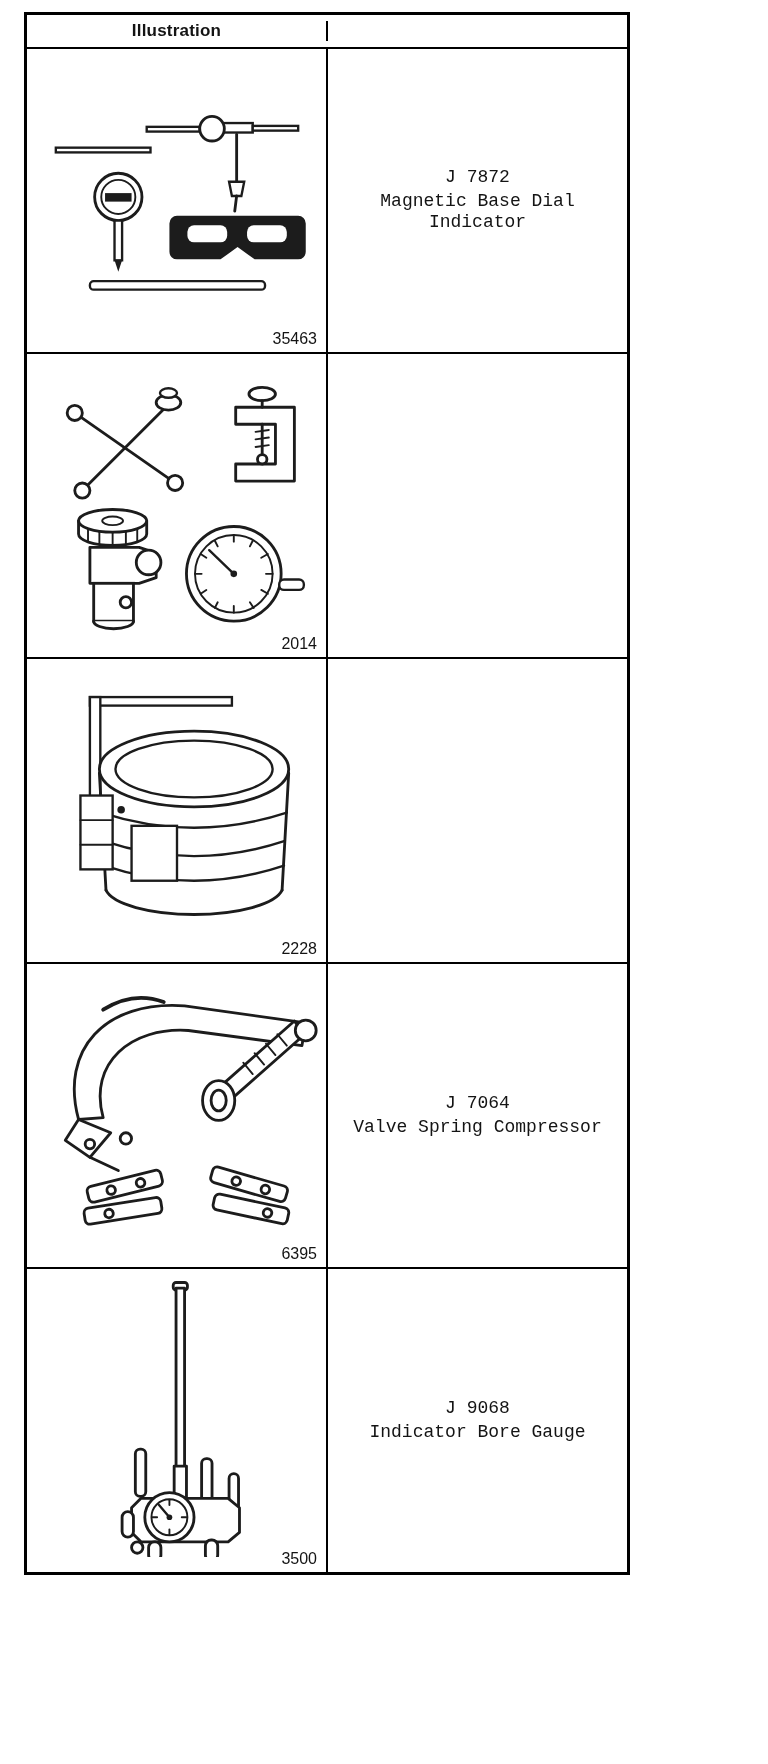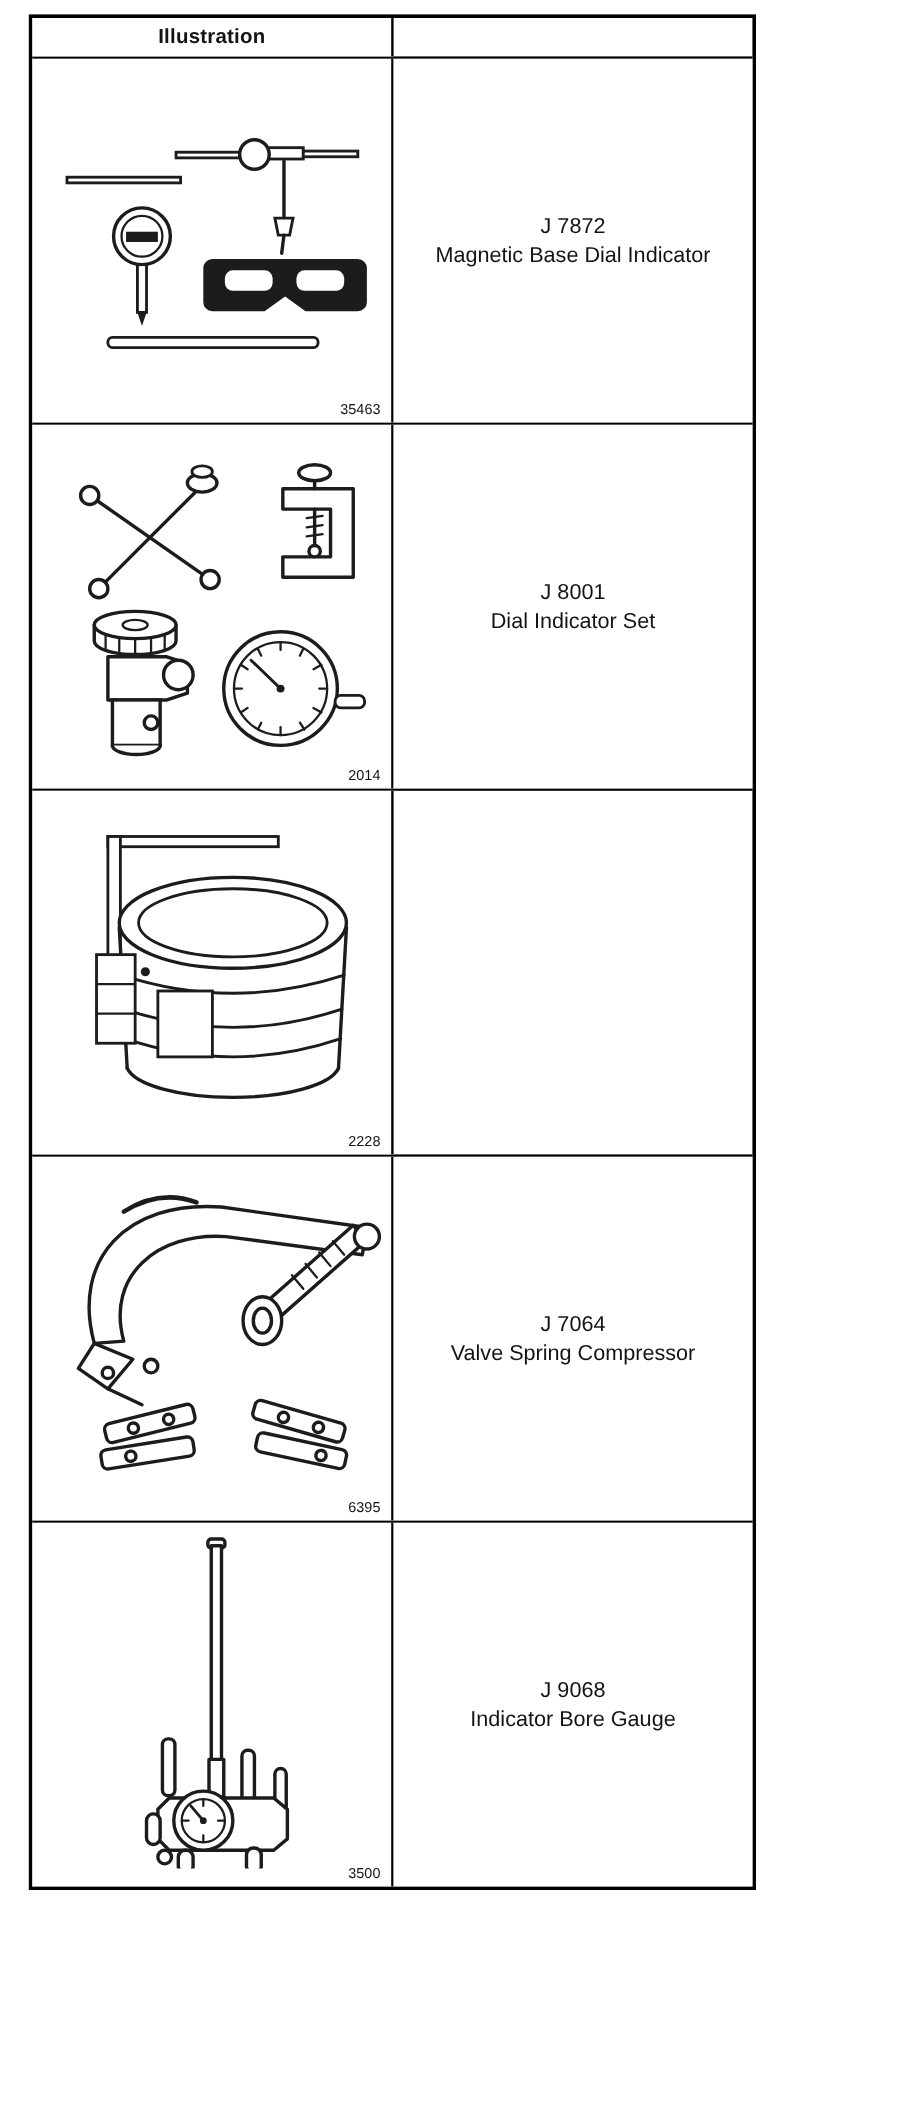--- a/index.html
+++ b/index.html
@@ -7,35 +7,35 @@
   body {
     width: 768px;
     height: 1764px;
     background: #ffffff;
     font-family: "Liberation Sans", sans-serif;
     color: #141414;
   }
   .page { padding: 12px 0 0 24px; }
   .tool-table { width: 606px; border: 3px solid #000; background: #fff; }
   .trow { display: flex; border-top: 2px solid #000; }
-  .trow.header-row { border-top: none; height: 32px; }
+  .trow.header-row { border-top: none; height: 32px; align-items: center; }
   .cell { position: relative; background: #fff; }
   .cell.illus { width: 301px; border-right: 2px solid #000; }
   .cell.desc { width: 299px; }
   .header-row .cell {
     display: flex; align-items: center; justify-content: center;
     font-weight: bold; font-size: 17px; letter-spacing: 0.2px;
   }
   .body-row { height: 305px; }
   .desc-inner {
     height: 100%; display: flex; flex-direction: column;
     align-items: center; justify-content: center; gap: 2px;
-    font-size: 18px; text-align: center; padding: 0 6px; line-height: 1.2;
+    font-size: 18px; text-align: center; padding: 0 6px; line-height: 1.2; font-family: Liberation Mono, monospace;
   }
-  .fig-num { position: absolute; right: 9px; bottom: 4px; font-size: 12px; }
+  .fig-num { position: absolute; right: 9px; bottom: 4px; font-size: 16px; }
   .illus-svg { display: block; margin: 4px auto 0; }
 </style>
 </head>
 <body>
 
 <div class="page">
   <div class="tool-table">
 
     <div class="trow header-row">
       <div class="cell illus">Illustration</div>
@@ -122,26 +122,20 @@
               <line x1="230" y1="193" x2="227" y2="199"></line>
               <line x1="246" y1="207" x2="239" y2="211"></line>
             </g>
             <line x1="210" y1="228" x2="184" y2="203" stroke-width="2.5"></line>
             <circle cx="210" cy="228" r="3.5" fill="#1c1c1c" stroke="none"></circle>
             <rect x="258" y="234" width="26" height="11" rx="5" fill="#fff" stroke-width="2.5"></rect>
           </g>
         </svg>
         <span class="fig-num">2014</span>
       </div>
-      <div class="cell desc">
-        <div class="desc-inner">
-          <span>J 8001</span>
-          <span>Dial Indicator Set</span>
-        </div>
-      </div>
     </div>
 
     <div class="trow body-row">
       <div class="cell illus">
         <svg class="illus-svg" width="296" height="284" viewBox="0 0 300 300">
           <g fill="none" stroke="#1c1c1c" stroke-width="3" stroke-linecap="round">
             <rect x="58" y="36" width="150" height="9" fill="#fff" stroke-width="2.5"></rect>
             <rect x="58" y="36" width="11" height="158" fill="#fff" stroke-width="2.5"></rect>
             <ellipse cx="168" cy="112" rx="100" ry="40" fill="#fff"></ellipse>
             <ellipse cx="168" cy="112" rx="83" ry="30" fill="#fff" stroke-width="2.5"></ellipse>

